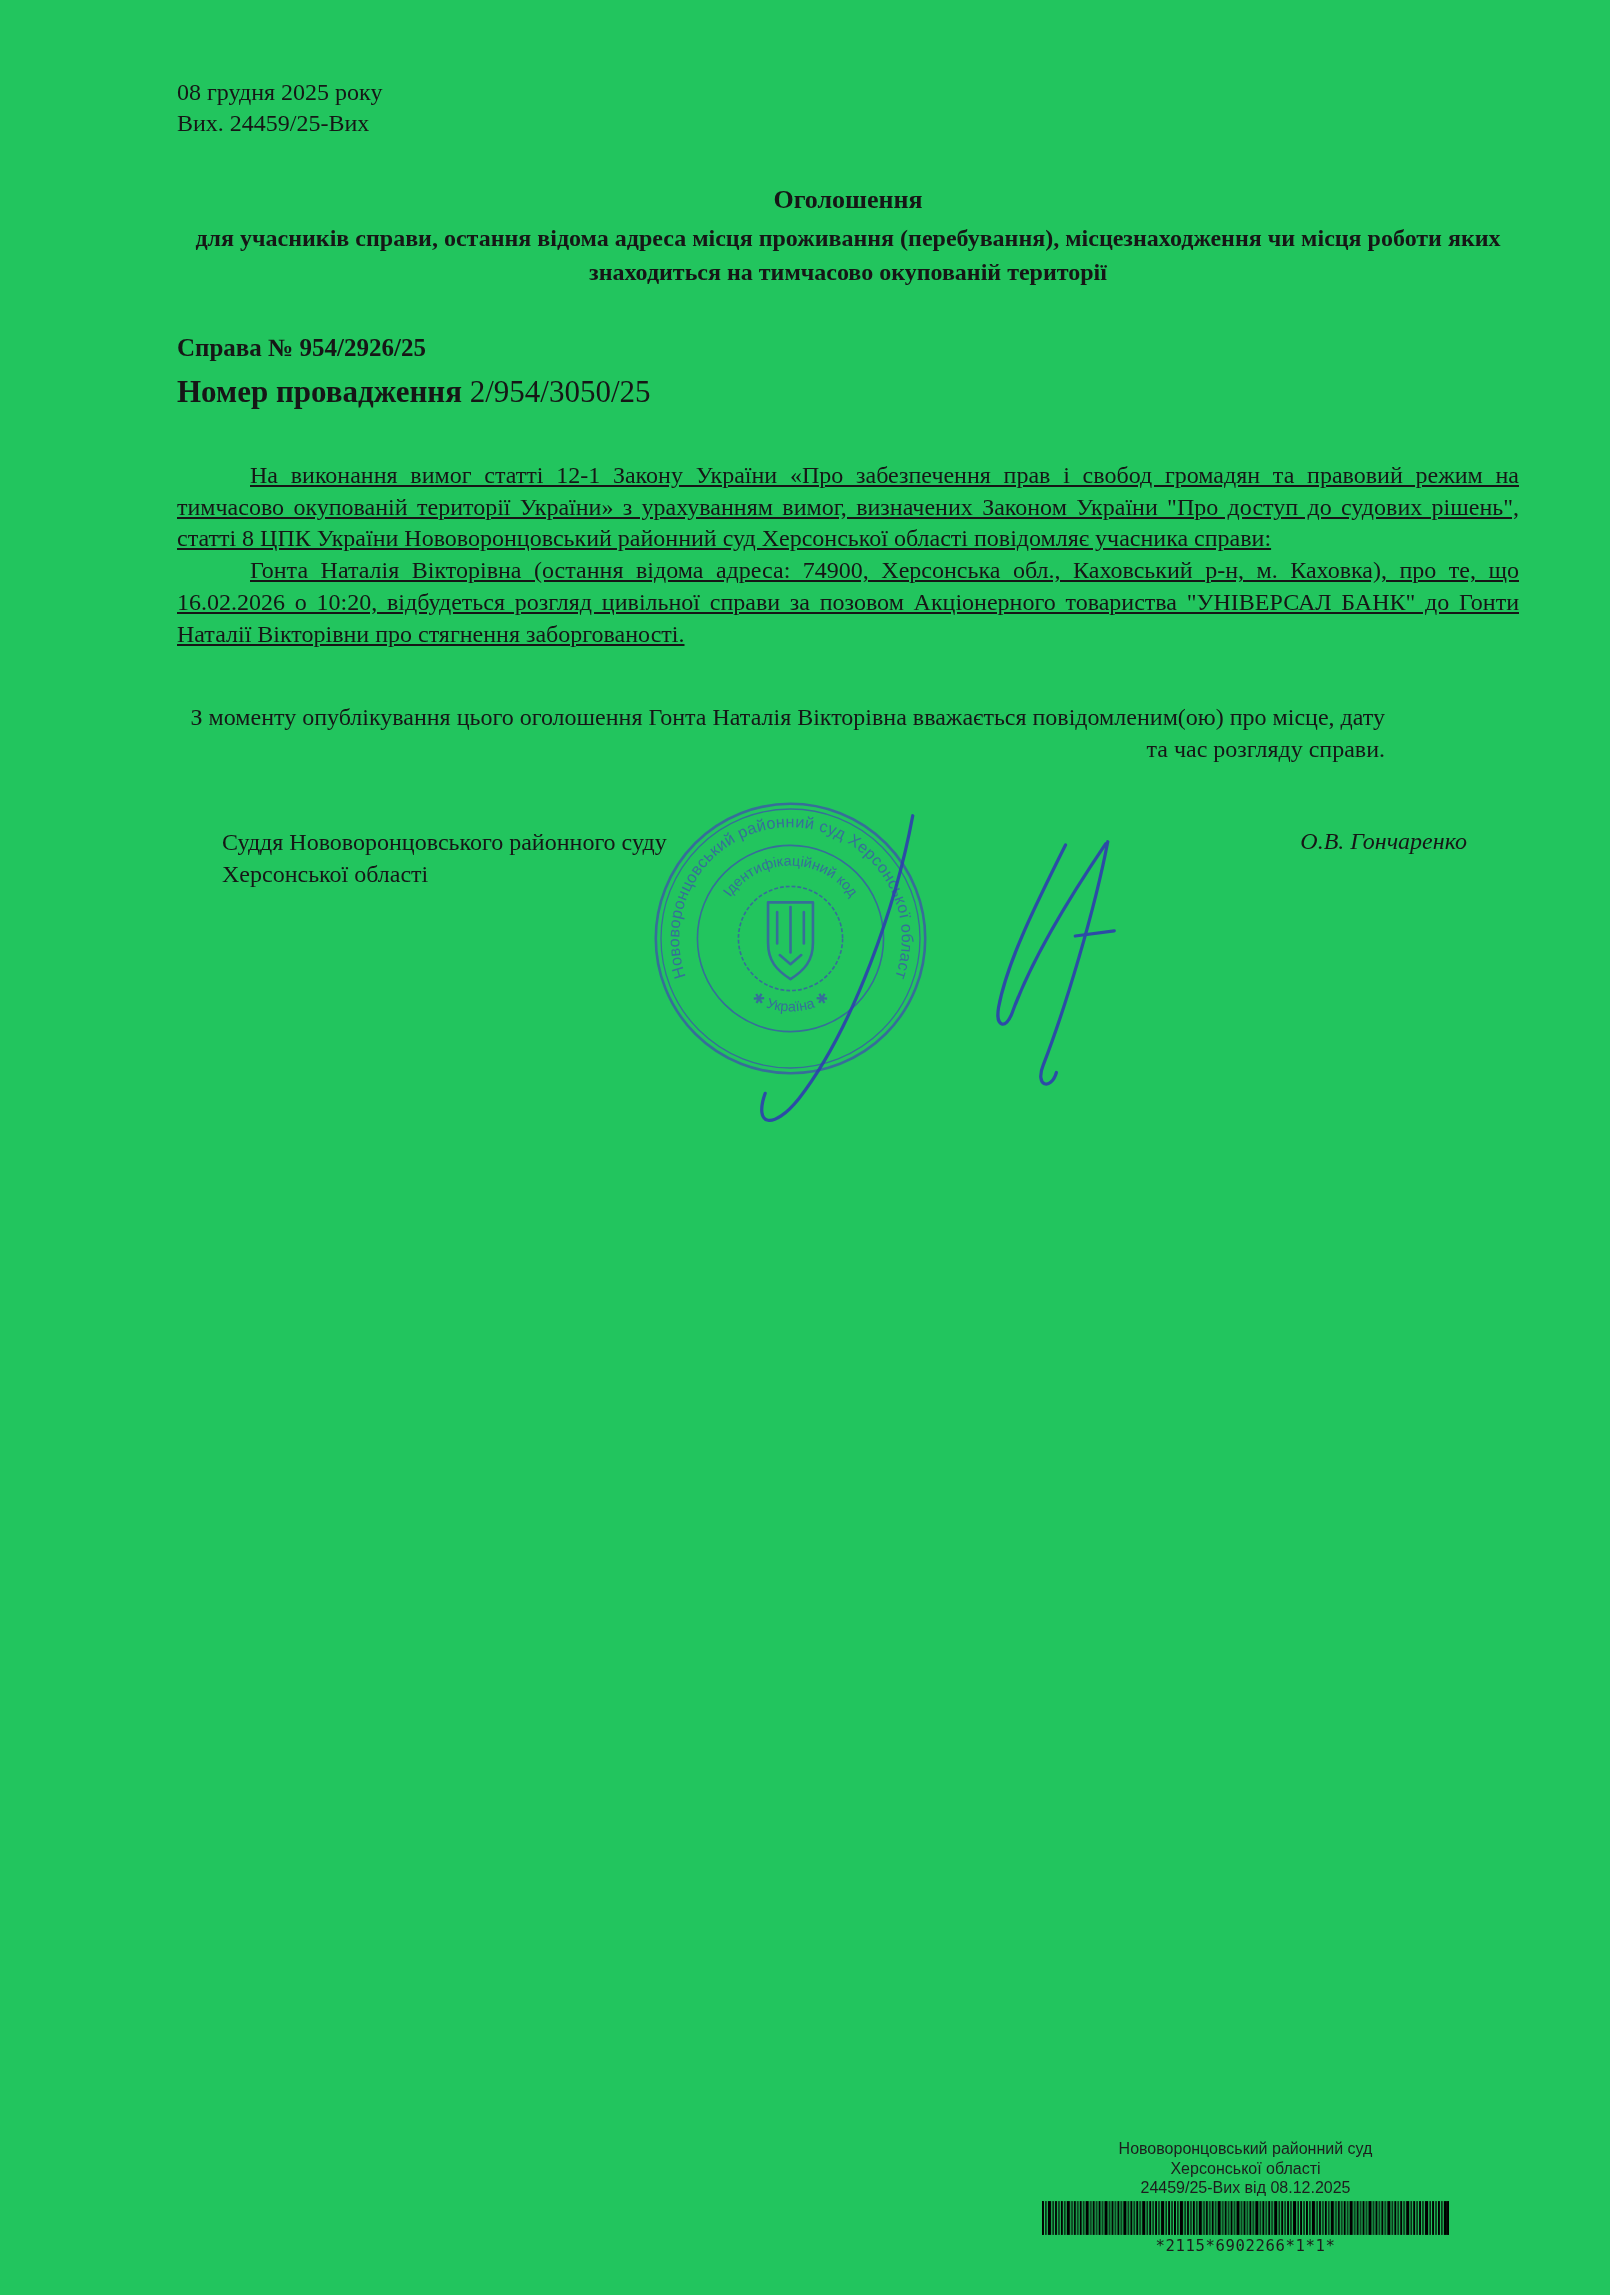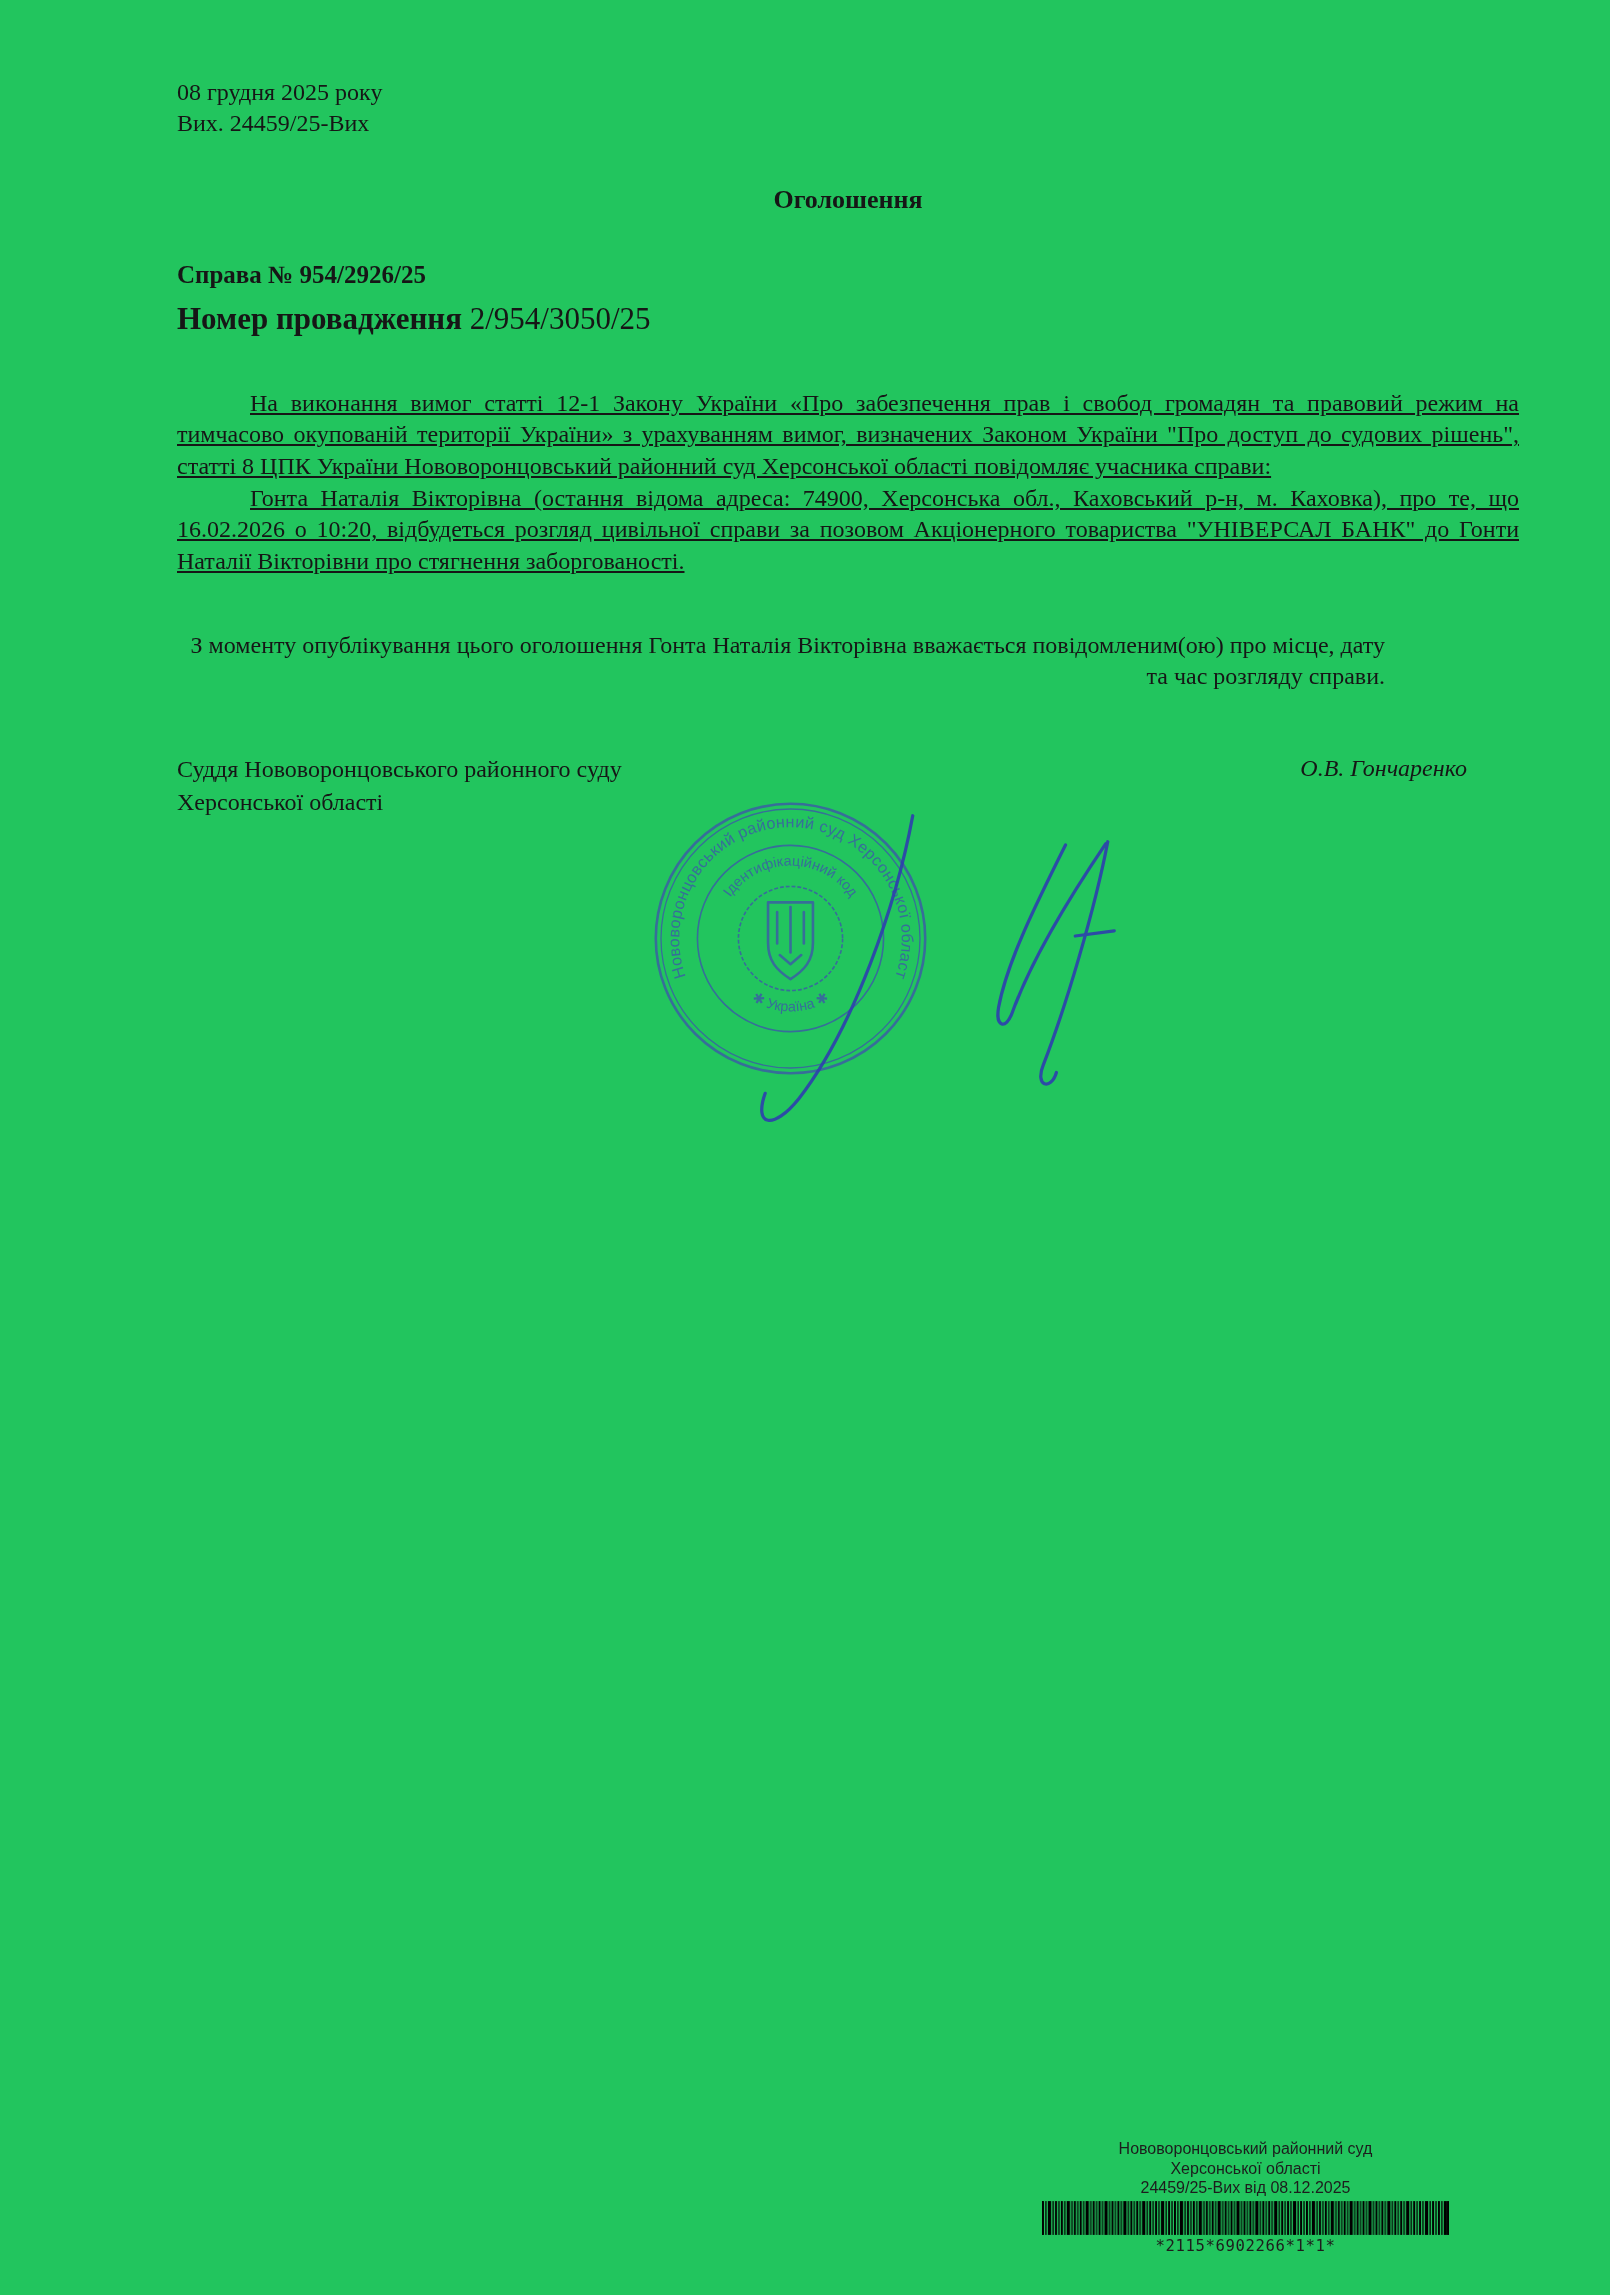--- a/index.html
+++ b/index.html
@@ -37,21 +37,21 @@
     font-size:24px;line-height:1.32;
   }
   .body-par.first{margin-top:48px;}
   .body-par.indent{text-indent:73px;text-decoration:underline;}
   .body-par.plain{
     margin-top:52px;text-align:right;text-indent:0;
     max-width:1208px;
   }
   .sig-row{
     margin-top:60px;
-    display:flex;justify-content:space-between;align-items:flex-start;
+    display:flex;justify-content:space-between;align-items:flex-start;margin-left:45px;
   }
   .judge-title{font-size:24px;line-height:1.35;}
   .judge-name{font-size:24px;padding-right:52px;white-space:nowrap;font-style:italic;}
 
   .stamp-wrap{position:absolute;left:647px;top:795px;width:287px;height:287px;}
   .stamp-wrap svg{opacity:.78;}
   .sig-wrap{position:absolute;left:682px;top:793px;width:520px;height:403px;}
 
   .footer{
     position:absolute;left:1042px;top:2139px;width:407px;
@@ -70,20 +70,21 @@
 
 <div class="page">
 
   <div class="content">
 
     <div class="head-line">08 грудня 2025 року</div>
     <div class="head-line">Вих. 24459/25-Вих</div>
 
     <h1 class="title">Оголошення</h1>
 
+    <p class="subtitle">для учасників справи, остання відома адреса місця проживання (перебування), місцезнаходження чи місця роботи яких знаходиться на тимчасово окупованій території</p>
 
     <p class="case-line">Справа № 954/2926/25</p>
 
     <p class="proc-line"><span class="lbl">Номер провадження</span>&nbsp;<span>2/954/3050/25</span></p>
 
     <p class="body-par first indent">На виконання вимог статті 12-1 Закону України «Про забезпечення прав і свобод громадян та правовий режим на тимчасово окупованій території України» з урахуванням вимог, визначених Законом України "Про доступ до судових рішень", статті 8 ЦПК України Нововоронцовський районний суд Херсонської області повідомляє учасника справи:</p>
 
     <p class="body-par indent">Гонта Наталія Вікторівна (остання відома адреса: 74900, Херсонська обл., Каховський р-н, м. Каховка), про те, що 16.02.2026 о 10:20, відбудеться розгляд цивільної справи за позовом Акціонерного товариства "УНІВЕРСАЛ БАНК" до Гонти Наталії Вікторівни про стягнення заборгованості.</p>
 
     <p class="body-par plain">З моменту опублікування цього оголошення Гонта Наталія Вікторівна вважається повідомленим(ою) про місце, дату та час розгляду справи.</p>

